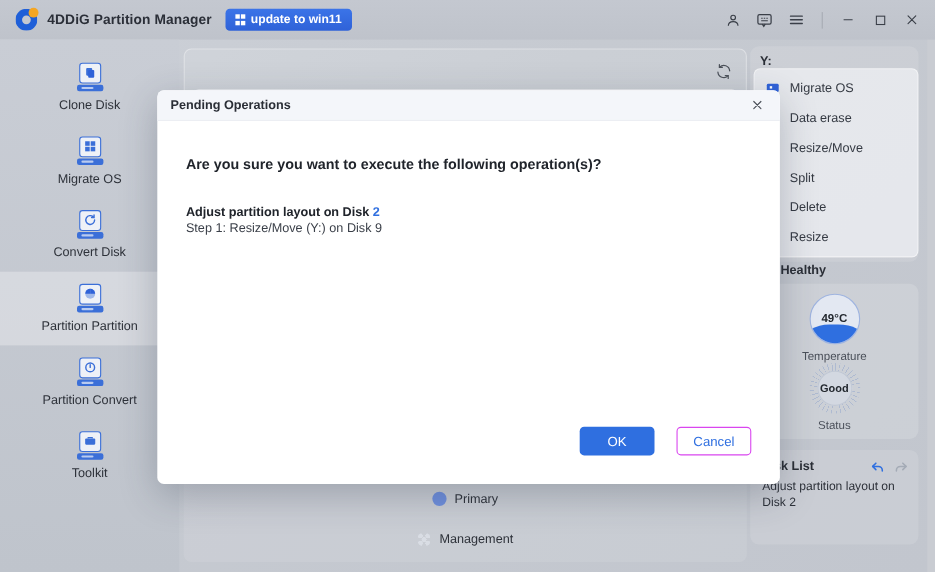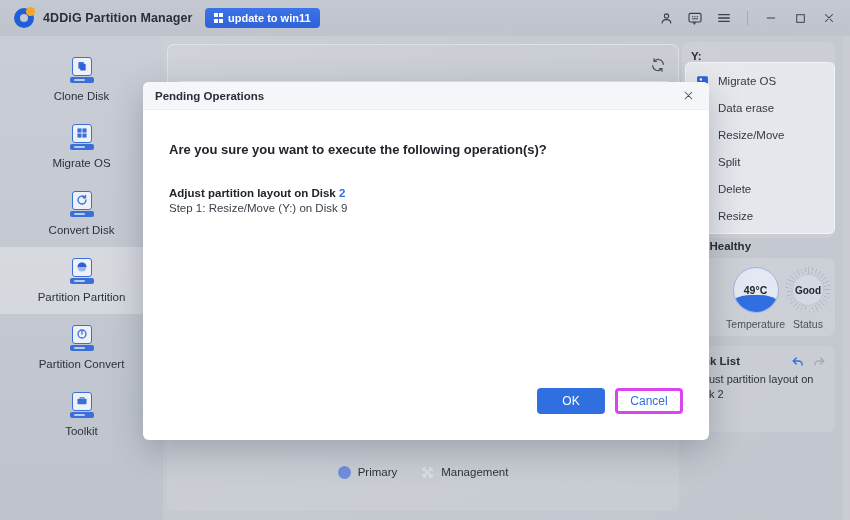--- a/index.html
+++ b/index.html
@@ -110,21 +110,21 @@
   }
   .part-bar {
     position: absolute; left: 8px; right: 8px; bottom: 6px; height: 26px;
     border: 1px solid rgba(255,255,255,.45); border-radius: 5px;
     background: rgba(255,255,255,.08);
   }
   .legend-strip {
     position: absolute; left: 4px; right: 6px; bottom: 9px; height: 78px;
     background: rgba(255,255,255,.09);
     border-radius: 7px;
-    display: flex; align-items: center; justify-content: center; gap: 24px;
+    display: flex; align-items: center; justify-content: center; gap: 24px; flex-direction: column;
   }
   .legend-item { display: flex; align-items: center; gap: 7px; }
   .legend-item span {
     font-size: 11.5px; color: #2d3139; font-weight: 500;
   }
   .sw { width: 13px; height: 13px; border-radius: 50%; }
   .sw.primary { background: #6f8fdd; }
   .sw.unalloc {
     background:
       radial-gradient(circle at 3px 3px,#d9dde4 2.2px,transparent 2.4px),
@@ -141,21 +141,21 @@
   }
   .rp-card {
     background: rgba(255,255,255,.12);
     border-radius: 8px; padding: 8px 9px; margin-bottom: 8px;
   }
   .rp-title {
     font-size: 11.5px; font-weight: bold; color: #2a2e36; margin-bottom: 6px;
   }
   .health-card {
     background: rgba(255,255,255,.16); border-radius: 8px;
-    display: flex; justify-content: flex-end; padding: 9px 4px 6px;
+    display: flex; justify-content: center; padding: 9px 4px 6px; flex-direction: column;
   }
   .gauge-wrap { display: flex; flex-direction: column; align-items: center; gap: 5px; }
   .gauge-lbl { font-size: 10.5px; color: #4b505a; }
   .temp-gauge {
     width: 46px; height: 46px; border-radius: 50%;
     border: 1.5px solid #9fb4e0; position: relative; overflow: hidden;
     background: #e3e8f2;
   }
   .temp-gauge .water {
     position: absolute; left: -12%; bottom: -6px; width: 124%; height: 52%;
@@ -233,28 +233,28 @@
   }
   .op-counter {
     font-size: 11.5px; font-weight: bold; color: #20242b; margin-bottom: 10px;
   }
   .op-title {
     font-size: 11.5px; font-weight: bold; color: #20242b; margin-bottom: 3px;
   }
   .op-title .accent { color: #2f6fe0; }
   .op-step { font-size: 11.5px; color: #3a3f48; }
   .dlg-foot {
-    position: absolute; right: 26px; bottom: 26px; display: flex; gap: 10px; margin-top: 35px;
+    position: absolute; right: 26px; bottom: 26px; display: flex; gap: 20px; margin-top: 35px;
   }
   .btn {
     height: 26px; min-width: 68px; border-radius: 4px; font-size: 12px;
     display: flex; align-items: center; justify-content: center; cursor: pointer;
   }
   .btn-ok { background: #2f6fe0; color: #fff; }
-  .btn-cancel { background: #fff; color: #2f6fe0; border: 3px solid #d946ef; }
+  .btn-cancel { background: #fff; color: #2f6fe0; border: 1px solid #d946ef; }
 </style>
 </head>
 <body>
 
 <div id="app">
 
   <div class="titlebar">
     <div class="logo">
       <div class="ring"></div>
         <div class="hole"></div>

